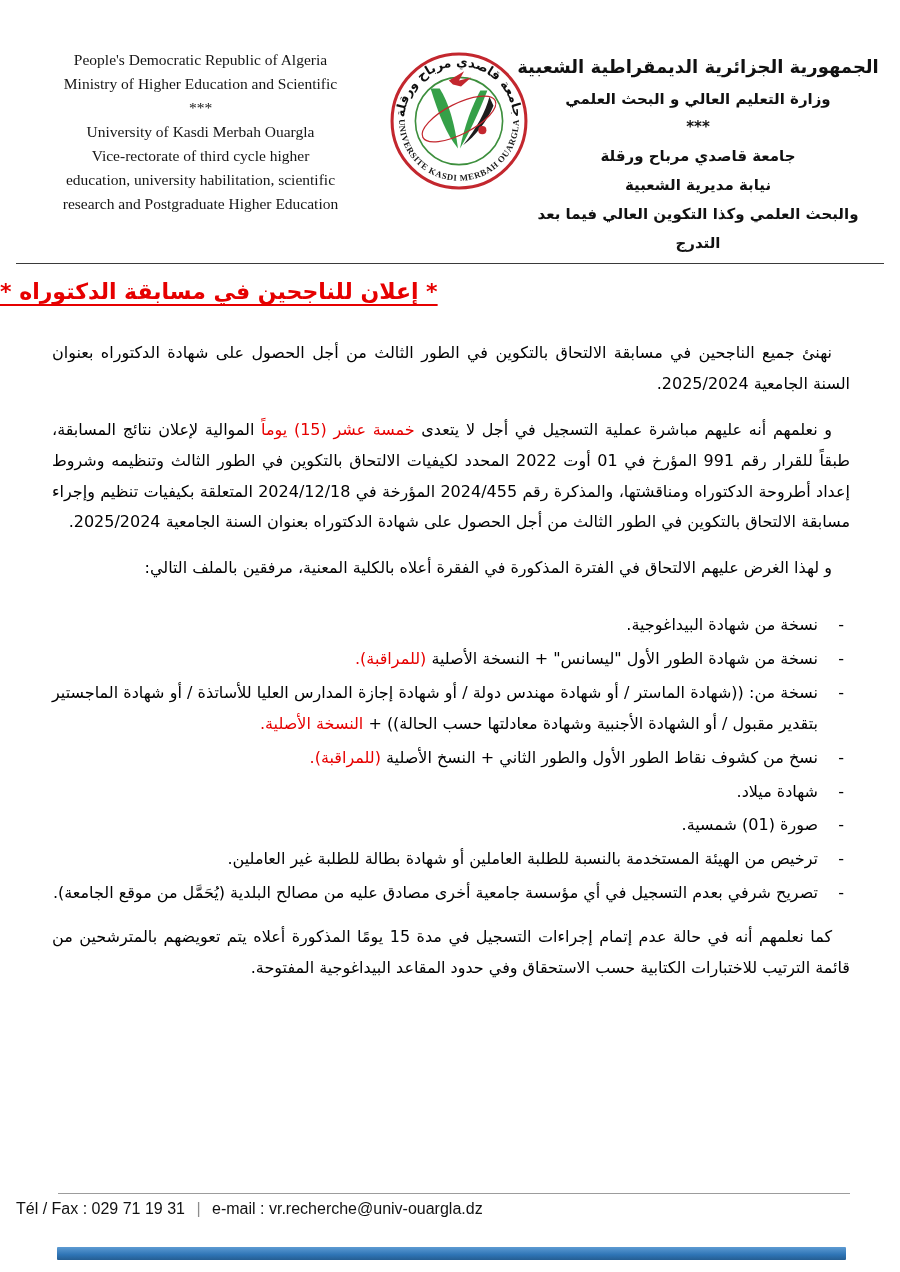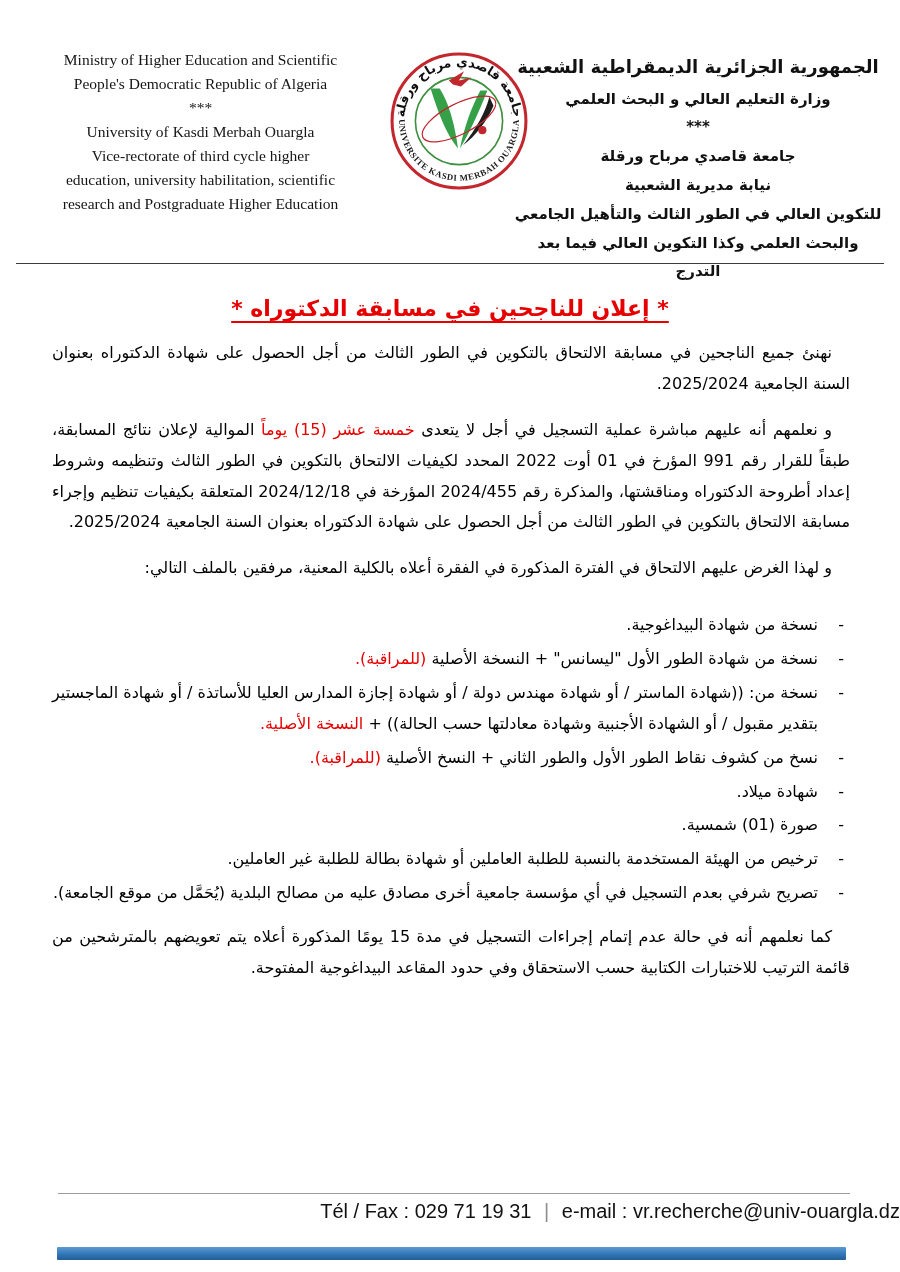--- a/index.html
+++ b/index.html
@@ -20,22 +20,22 @@
     font-size:15px; line-height:1.92; color:#111;
   }
   .hdr-ar div:first-child { font-size:18px; }
   .seal { position:absolute; left:388px; top:42px; width:142px; height:158px; }
   .seal-ar { font-size:12.5px; font-weight:bold; fill:#101010; }
   .seal-en { font-size:8.6px; font-weight:bold; fill:#1a1a1a; font-family:"Liberation Serif", serif; letter-spacing:0.6px; }
   .hrule { position:absolute; top:263px; left:16px; right:16px; border-top:1.3px solid #3a3a3a; }
 
   
   .title {
-    position:absolute; top:296px; left:0; right:0; margin:0;
-    text-align:center; direction:rtl;
+    position:absolute; top:279px; left:0; right:0; margin:0;
+    text-align:left; direction:rtl;
     color:var(--red,#e60000); font-size:22px; font-weight:bold;
     text-decoration:underline; text-underline-offset:5px; text-decoration-thickness:1.5px;
   }
 
   
   .bodytext {
     position:absolute; top:338px; right:50px; left:52px;
     direction:rtl; text-align:justify;
     font-size:16px; font-weight:normal; line-height:1.93; color:#000;
   }
@@ -46,38 +46,38 @@
   .doclist { margin:0 6px 13px 0; }
   .list-item { display:flex; margin-bottom:3px; }
   .list-item .marker { flex:0 0 26px; width:26px; }
   .list-item .item-text { flex:1; text-align:justify; }
 
   .closing { margin-top:6px; margin-bottom:0; }
 
   
   .footer-rule { position:absolute; top:1193px; left:58px; right:50px; border-top:1px solid #9c9c9c; }
   .footer {
-    position:absolute; top:1200px; left:0; right:0; text-align:right;
-    font-family:"Liberation Sans", sans-serif; font-size:20px; color:#111;
+    position:absolute; top:1200px; left:16px; right:0; text-align:left;
+    font-family:"Liberation Sans", sans-serif; font-size:16px; color:#111;
   }
   .footer .pipe { color:#8d8d8d; margin:0 7px; font-weight:300; }
   .blue-bar {
     position:absolute; top:1247px; left:57px; width:789px; height:13px;
     background:linear-gradient(#5d9bd3, var(--blue,#2e74b5) 60%, #255e93);
     border-radius:1px;
   }
 </style>
 </head>
 <body>
 
 <div class="page">
 
   <div class="hdr-en">
+      <div>People's Democratic Republic of Algeria</div>
       <div>Ministry of Higher Education and Scientific</div>
-      <div>People's Democratic Republic of Algeria</div>
       <div>***</div>
       <div>University of Kasdi Merbah Ouargla</div>
       <div>Vice-rectorate of third cycle higher</div>
       <div>education,  university habilitation, scientific</div>
       <div>research and Postgraduate Higher Education</div>
     </div>
 
   <div class="seal">
     <svg viewBox="0 0 140 140" width="142" height="158">
       <defs>
@@ -96,21 +96,20 @@
       <circle cx="93" cy="79" r="4" fill="#c3272e"></circle>
     </svg>
   </div>
 
   <div class="hdr-ar">
       <div>الجمهورية الجزائرية الديمقراطية الشعبية</div>
       <div>وزارة التعليم العالي و البحث العلمي</div>
       <div>***</div>
       <div>جامعة قاصدي مرباح  ورقلة</div>
       <div>نيابة مديرية الشعبية</div>
-      <div>للتكوين العالي في الطور الثالث والتأهيل الجامعي</div>
       <div>والبحث العلمي  وكذا التكوين العالي فيما بعد التدرج</div>
     </div>
 
   <div class="hrule"></div>
 
   <h1 class="title">* إعلان للناجحين في مسابقة الدكتوراه *</h1>
 
   <div class="bodytext">
     <p class="para"><span>نهنئ جميع الناجحين في مسابقة الالتحاق بالتكوين في الطور الثالث من أجل الحصول على شهادة الدكتوراه بعنوان السنة الجامعية 2025/2024.</span></p>
     <p class="para"><span>و نعلمهم أنه عليهم مباشرة عملية التسجيل في أجل لا يتعدى </span><span class="red">خمسة عشر (15) يوماً</span><span> الموالية لإعلان نتائج المسابقة، طبقاً للقرار رقم 991 المؤرخ في 01 أوت 2022 المحدد لكيفيات الالتحاق بالتكوين في الطور الثالث وتنظيمه وشروط إعداد أطروحة الدكتوراه ومناقشتها، والمذكرة رقم 2024/455 المؤرخة في 2024/12/18 المتعلقة بكيفيات تنظيم وإجراء مسابقة الالتحاق بالتكوين في الطور الثالث من أجل الحصول على شهادة الدكتوراه بعنوان السنة الجامعية 2025/2024.</span></p>

